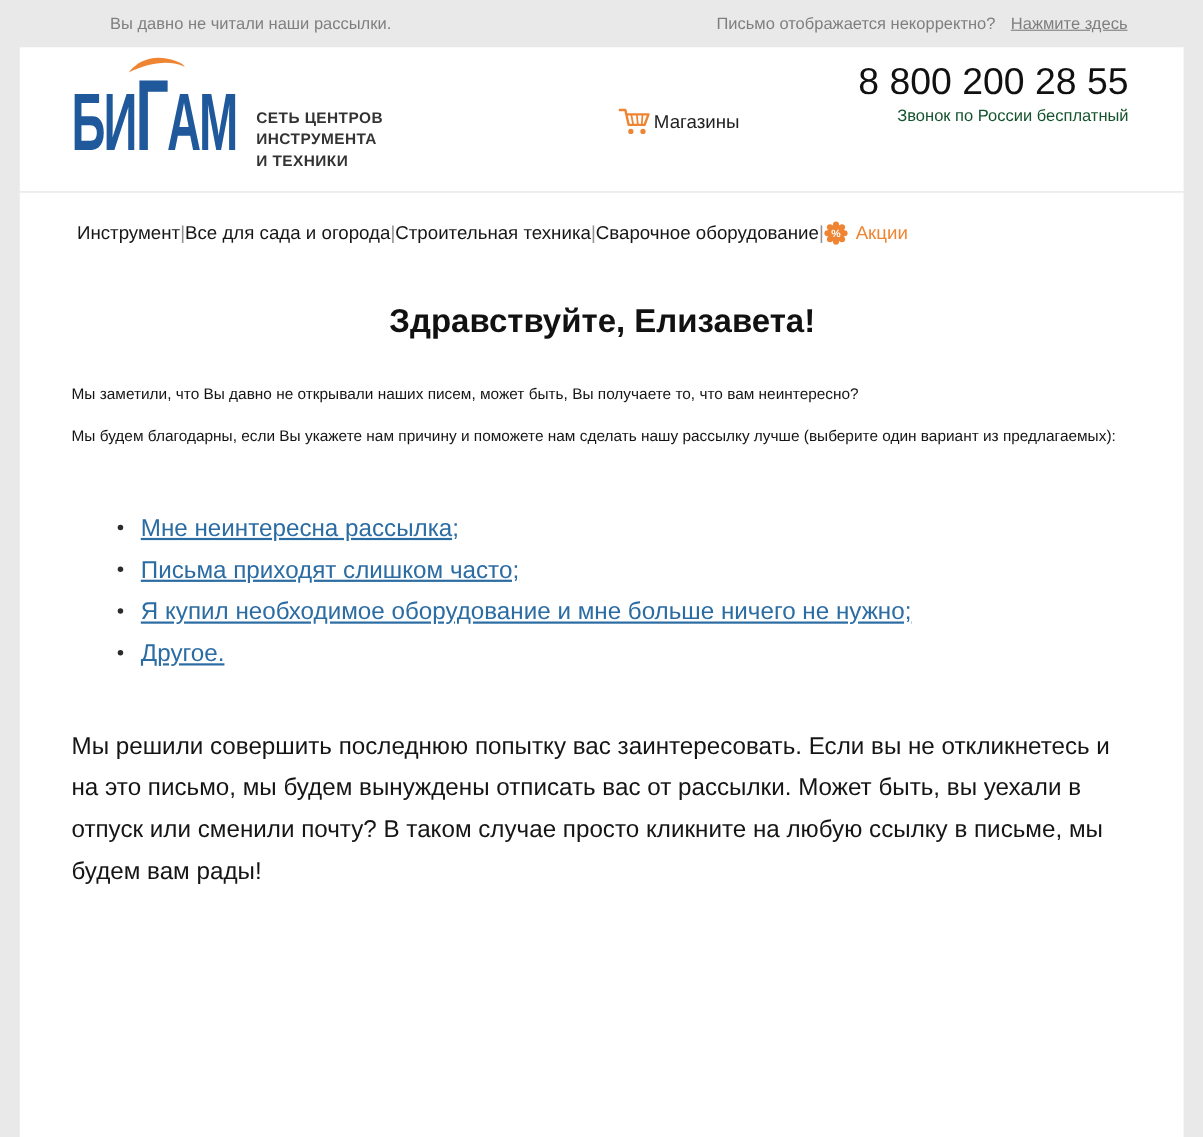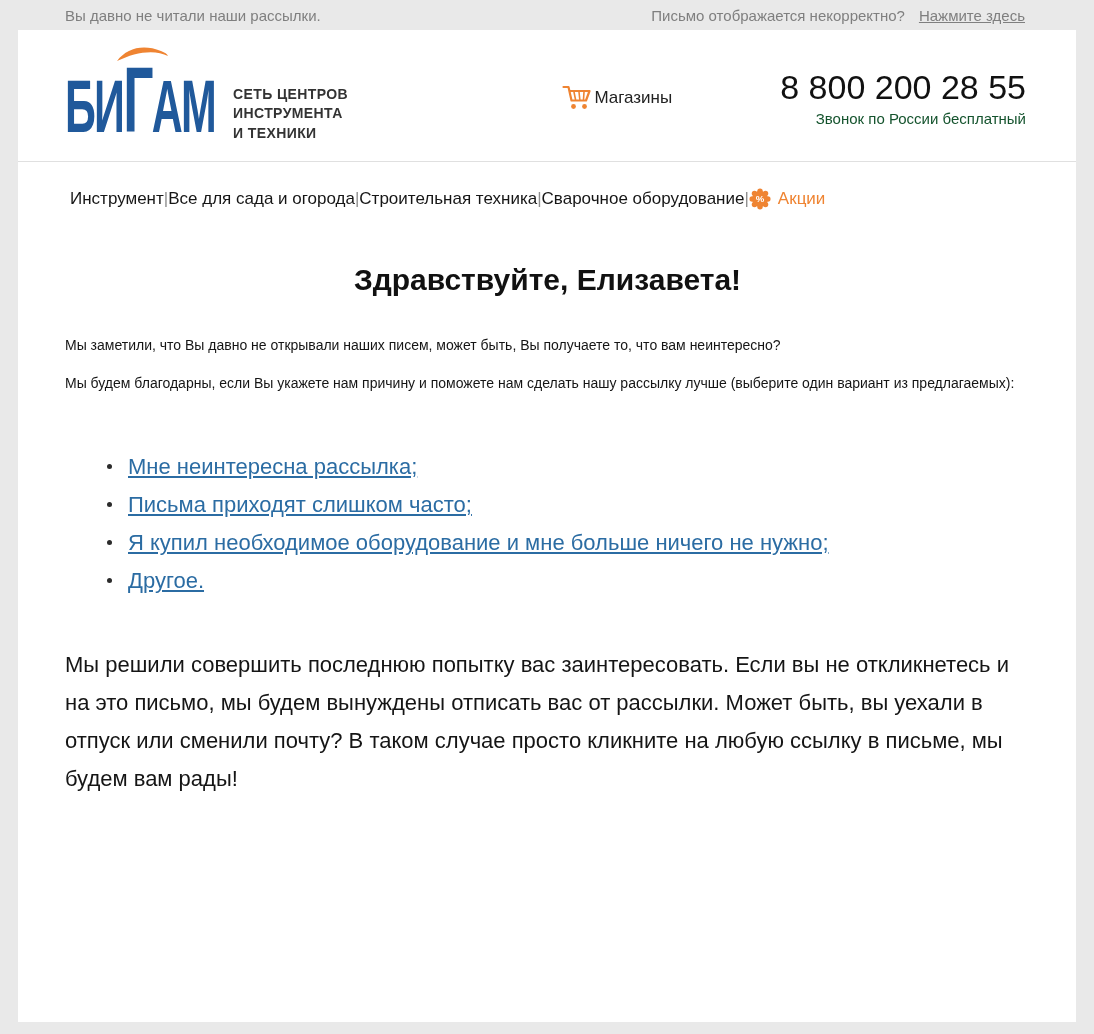--- a/index.html
+++ b/index.html
@@ -6,38 +6,38 @@
   html, body {
     margin: 0; padding: 0;
     width: 1094px; height: 1034px;
     background: #e9e9e9;
     font-family: "Liberation Sans", "DejaVu Sans", sans-serif;
     overflow: hidden;
   }
 
   
   .topbar {
-    height: 30px;
+    height: 43px;
     display: flex; align-items: center; justify-content: space-between;
-    padding: 0 69px 0 65px;
+    padding: 0 69px 0 100px;
     color: #7f7f7f; font-size: 15px;
   }
   .topbar-right { display: flex; align-items: center; gap: 14px; }
   .topbar-link { color: #7f7f7f; text-decoration: underline; cursor: pointer; }
 
   
   .card {
     margin: 0 18px;
     background: #ffffff;
     height: 992px;
   }
 
   
   .header {
-    display: flex; align-items: center;
+    display: flex; 
     height: 131px;
     padding: 12px 50px 8px 47px;
   }
   .logo {
     position: relative;
     width: 152px; height: 96px;
     flex: 0 0 auto;
   }
   .logo-letters {
     position: absolute; left: 0; bottom: 0;

